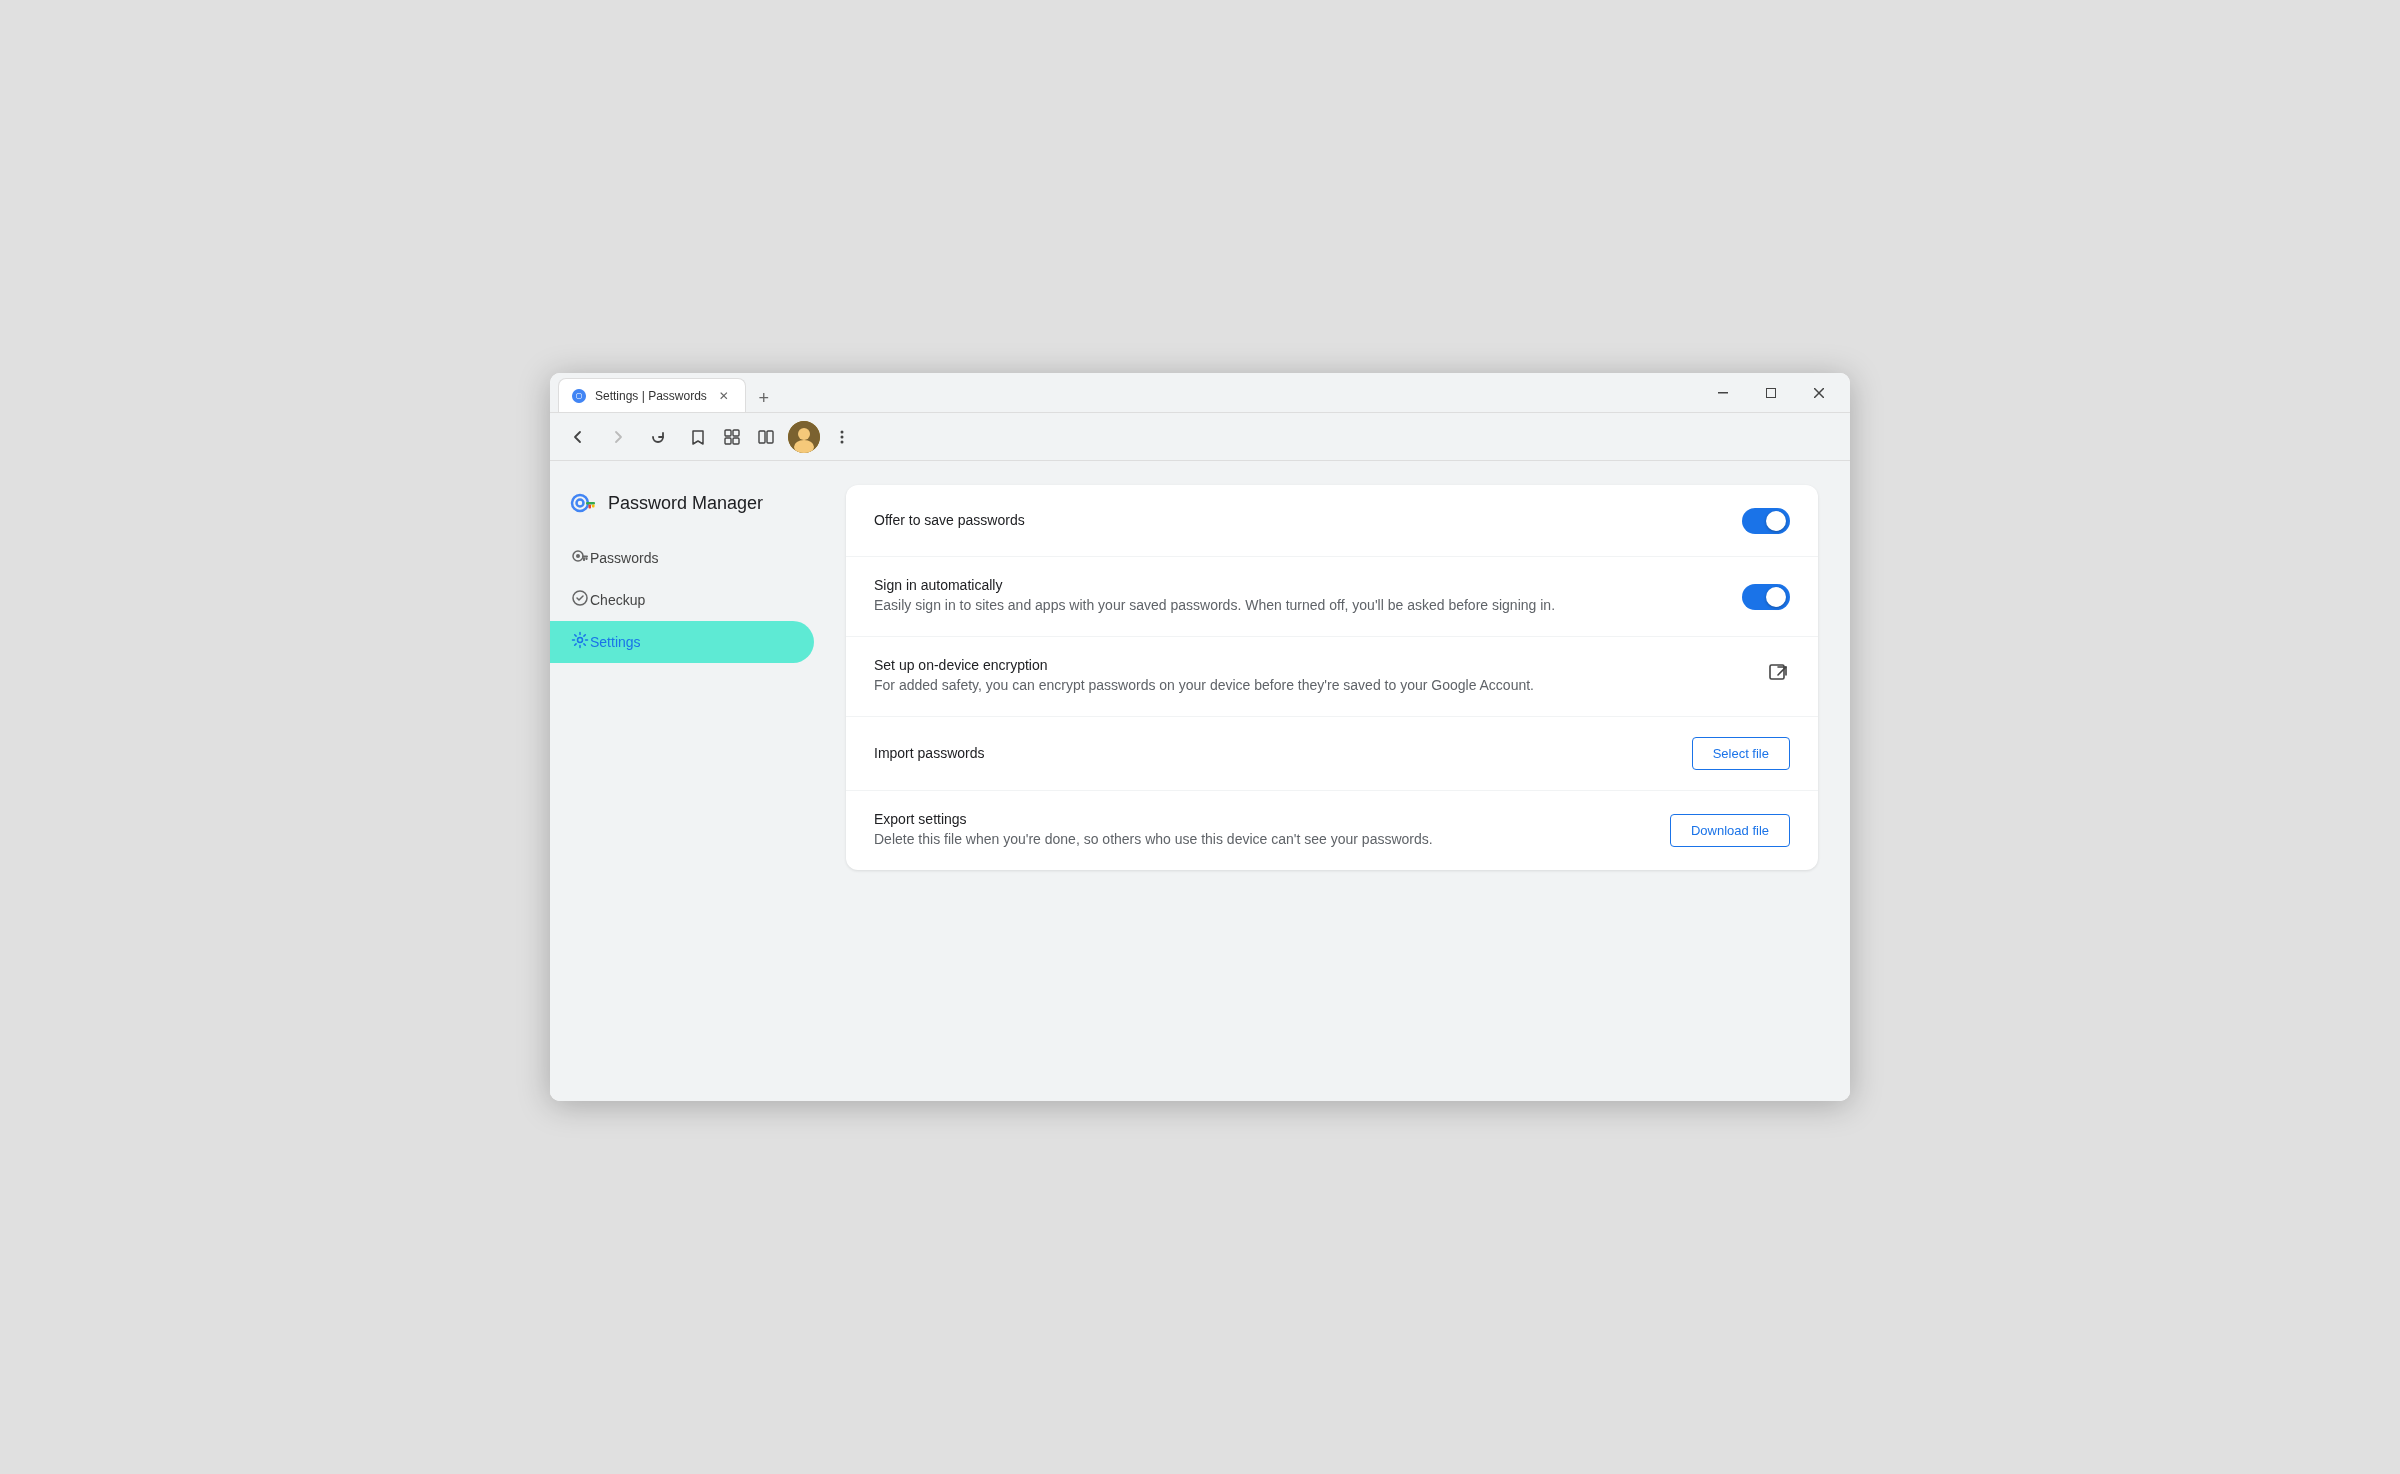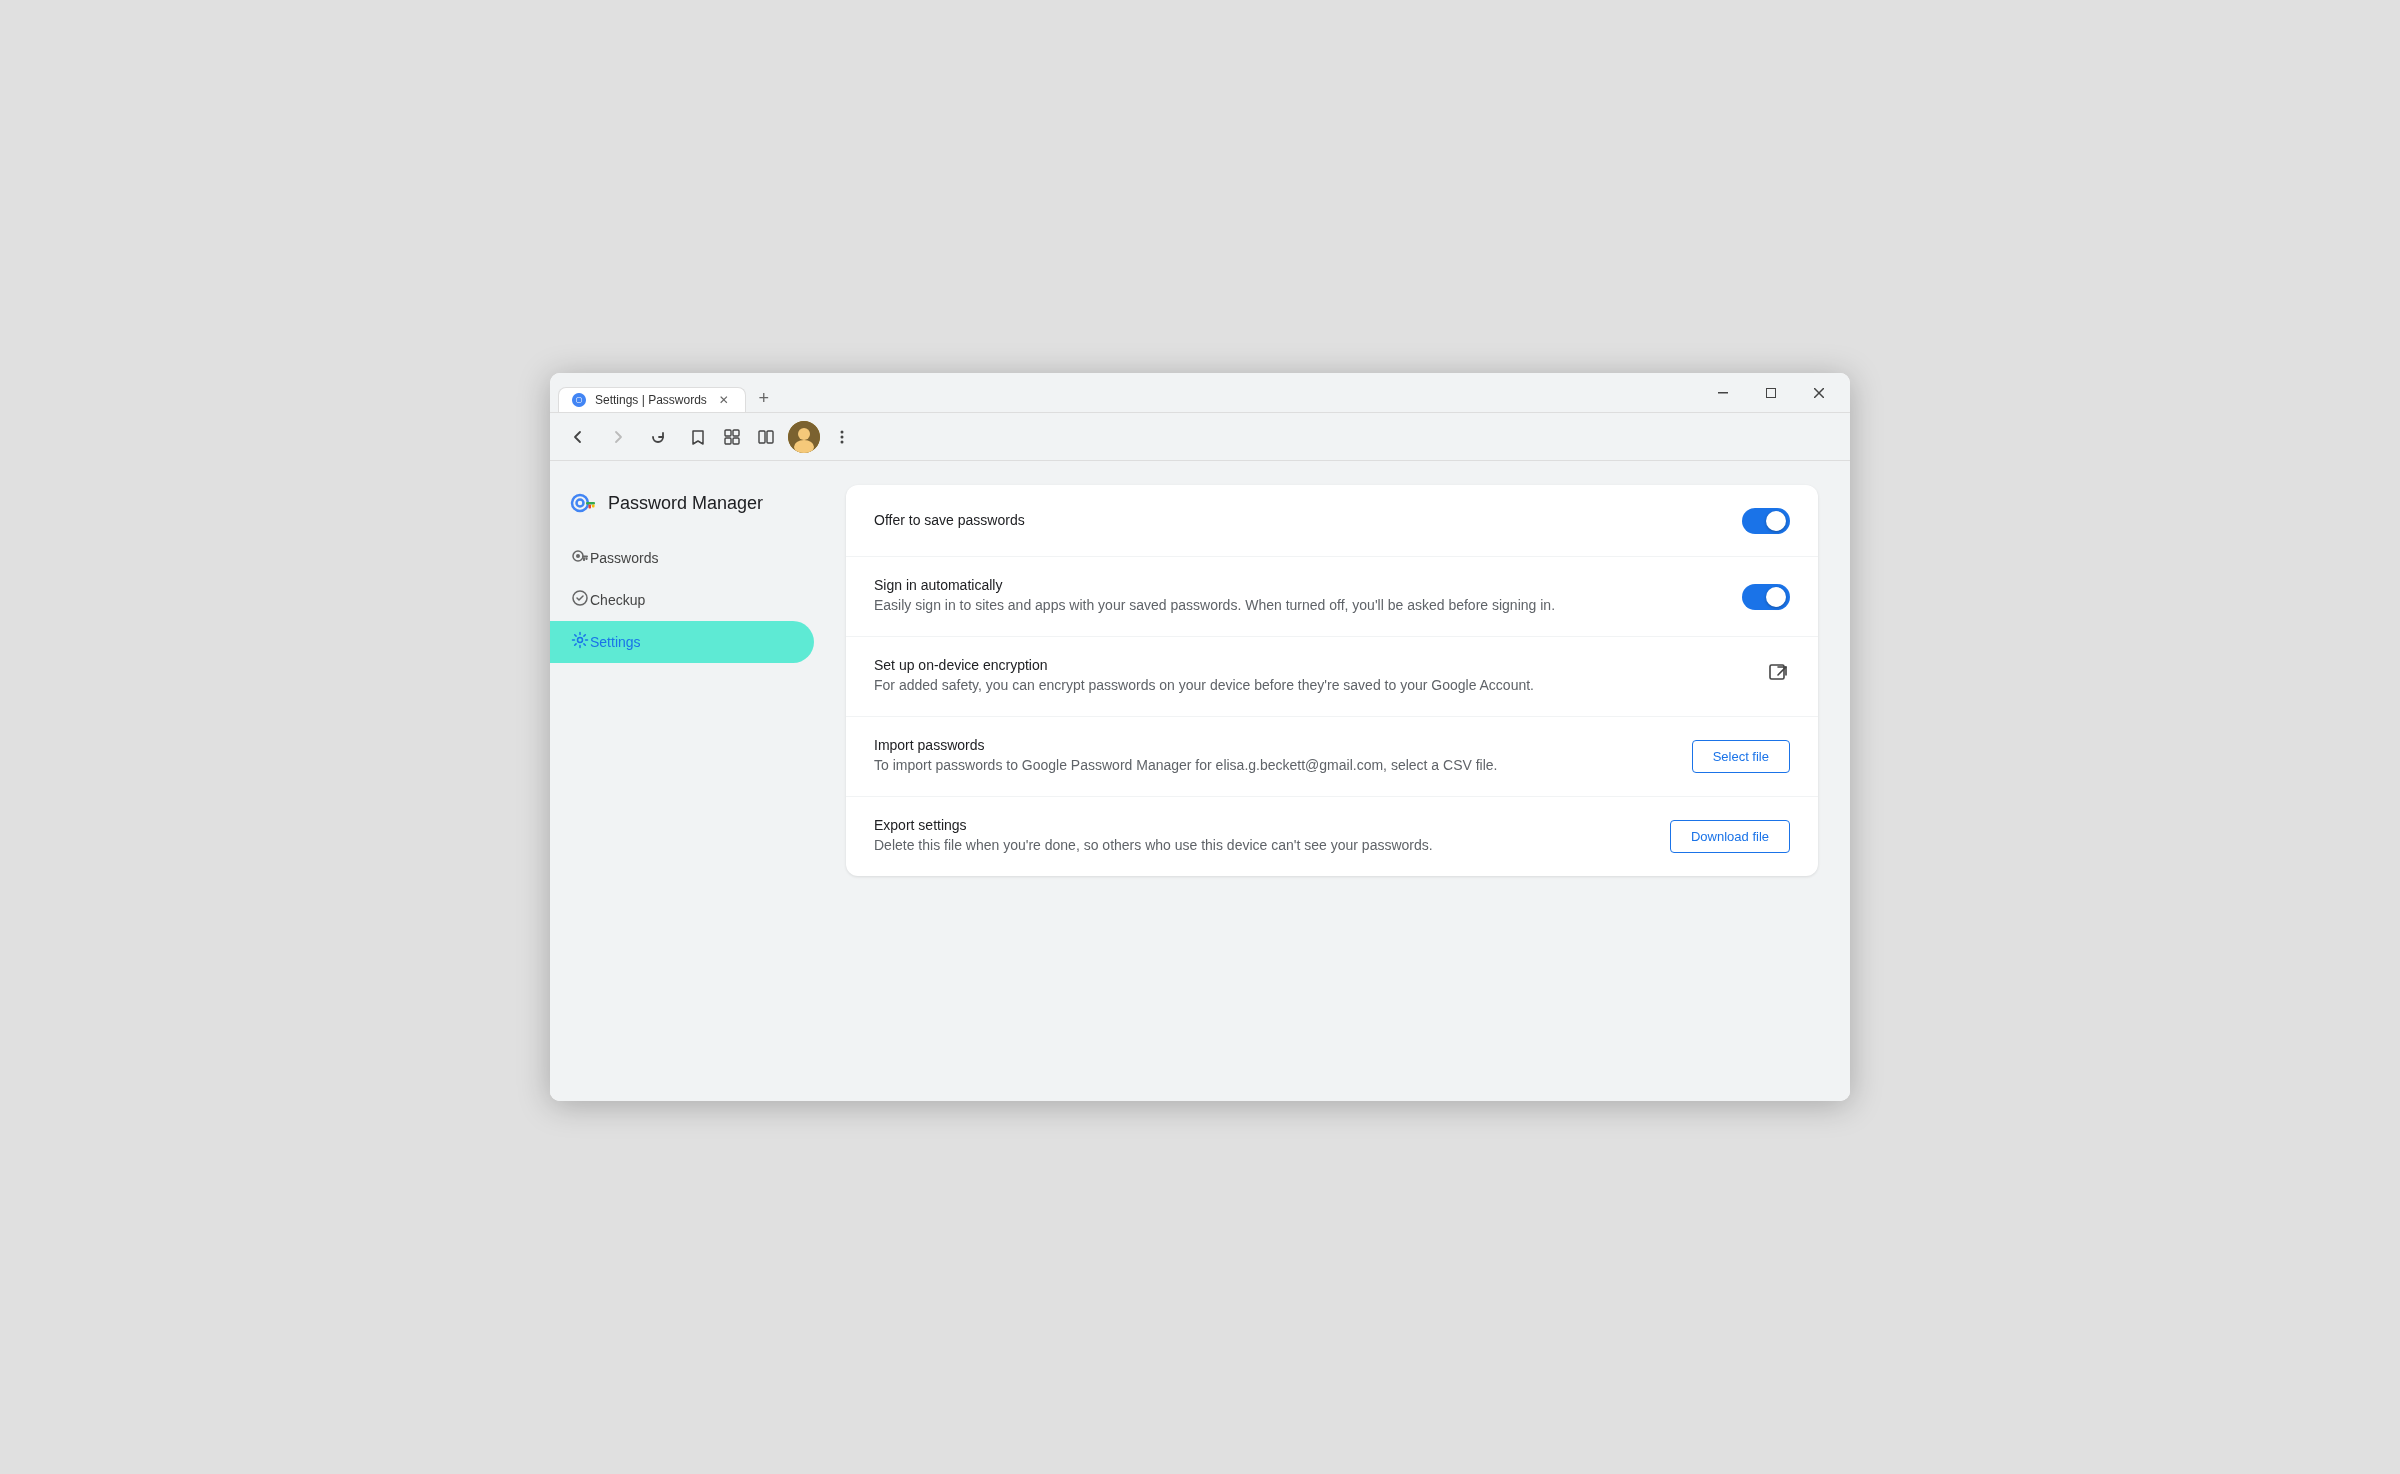--- a/index.html
+++ b/index.html
@@ -34,21 +34,21 @@
     .tab-strip {
       display: flex;
       align-items: flex-end;
       height: 100%;
       flex: 1;
     }
 
     .tab-active {
       background: #fff;
       border-radius: 8px 8px 0 0;
-      height: 25px;
+      height: 34px;
       display: flex;
       align-items: center;
       padding: 0 12px;
       gap: 8px;
       font-size: 13px;
       color: #333;
       min-width: 180px;
       border: 1px solid #ddd;
       border-bottom: none;
     }
@@ -508,21 +508,20 @@
               <rect x="2" y="2" width="14" height="14" rx="1.5" stroke="#444" stroke-width="1.6" fill="none"></rect>
               <path d="M10 4h8v8" stroke="#444" stroke-width="1.6" stroke-linecap="round" stroke-linejoin="round"></path>
               <path d="M10 12L18 4" stroke="#444" stroke-width="1.6" stroke-linecap="round"></path>
             </svg>
           </span>
         </div>
 
         <div class="settings-row">
           <div class="settings-row-text">
             <div class="settings-row-title">Import passwords</div>
-            <div class="settings-row-desc">To import passwords to Google Password Manager for elisa.g.beckett@gmail.com, select a CSV file.</div>
           </div>
           <button class="action-btn">Select file</button>
         </div>
 
         <div class="settings-row">
           <div class="settings-row-text">
             <div class="settings-row-title">Export settings</div>
             <div class="settings-row-desc">Delete this file when you're done, so others who use this device can't see your passwords.</div>
           </div>
           <button class="action-btn">Download file</button>

